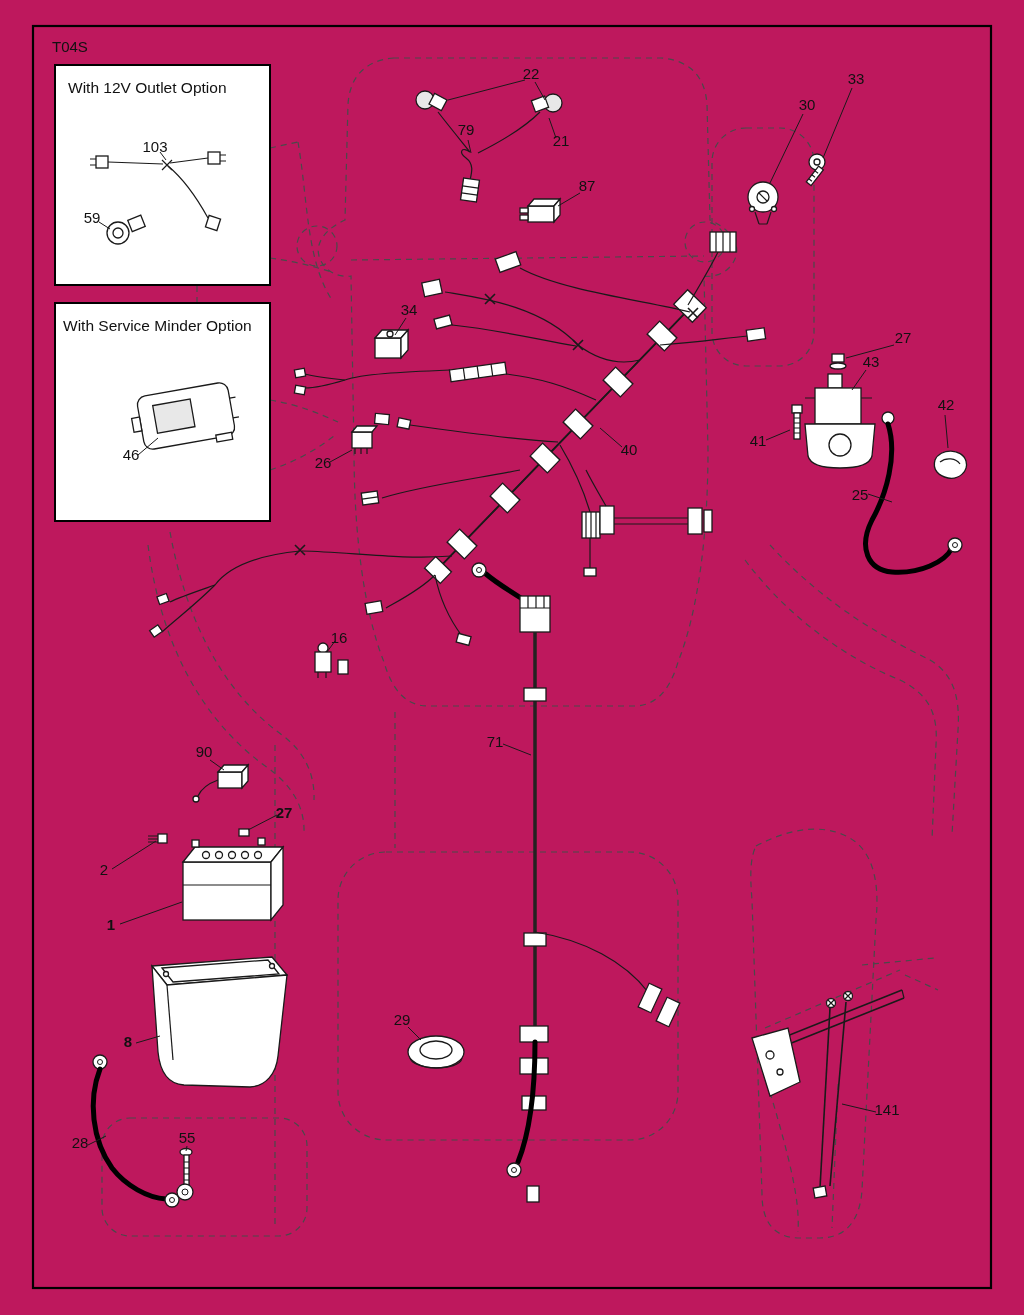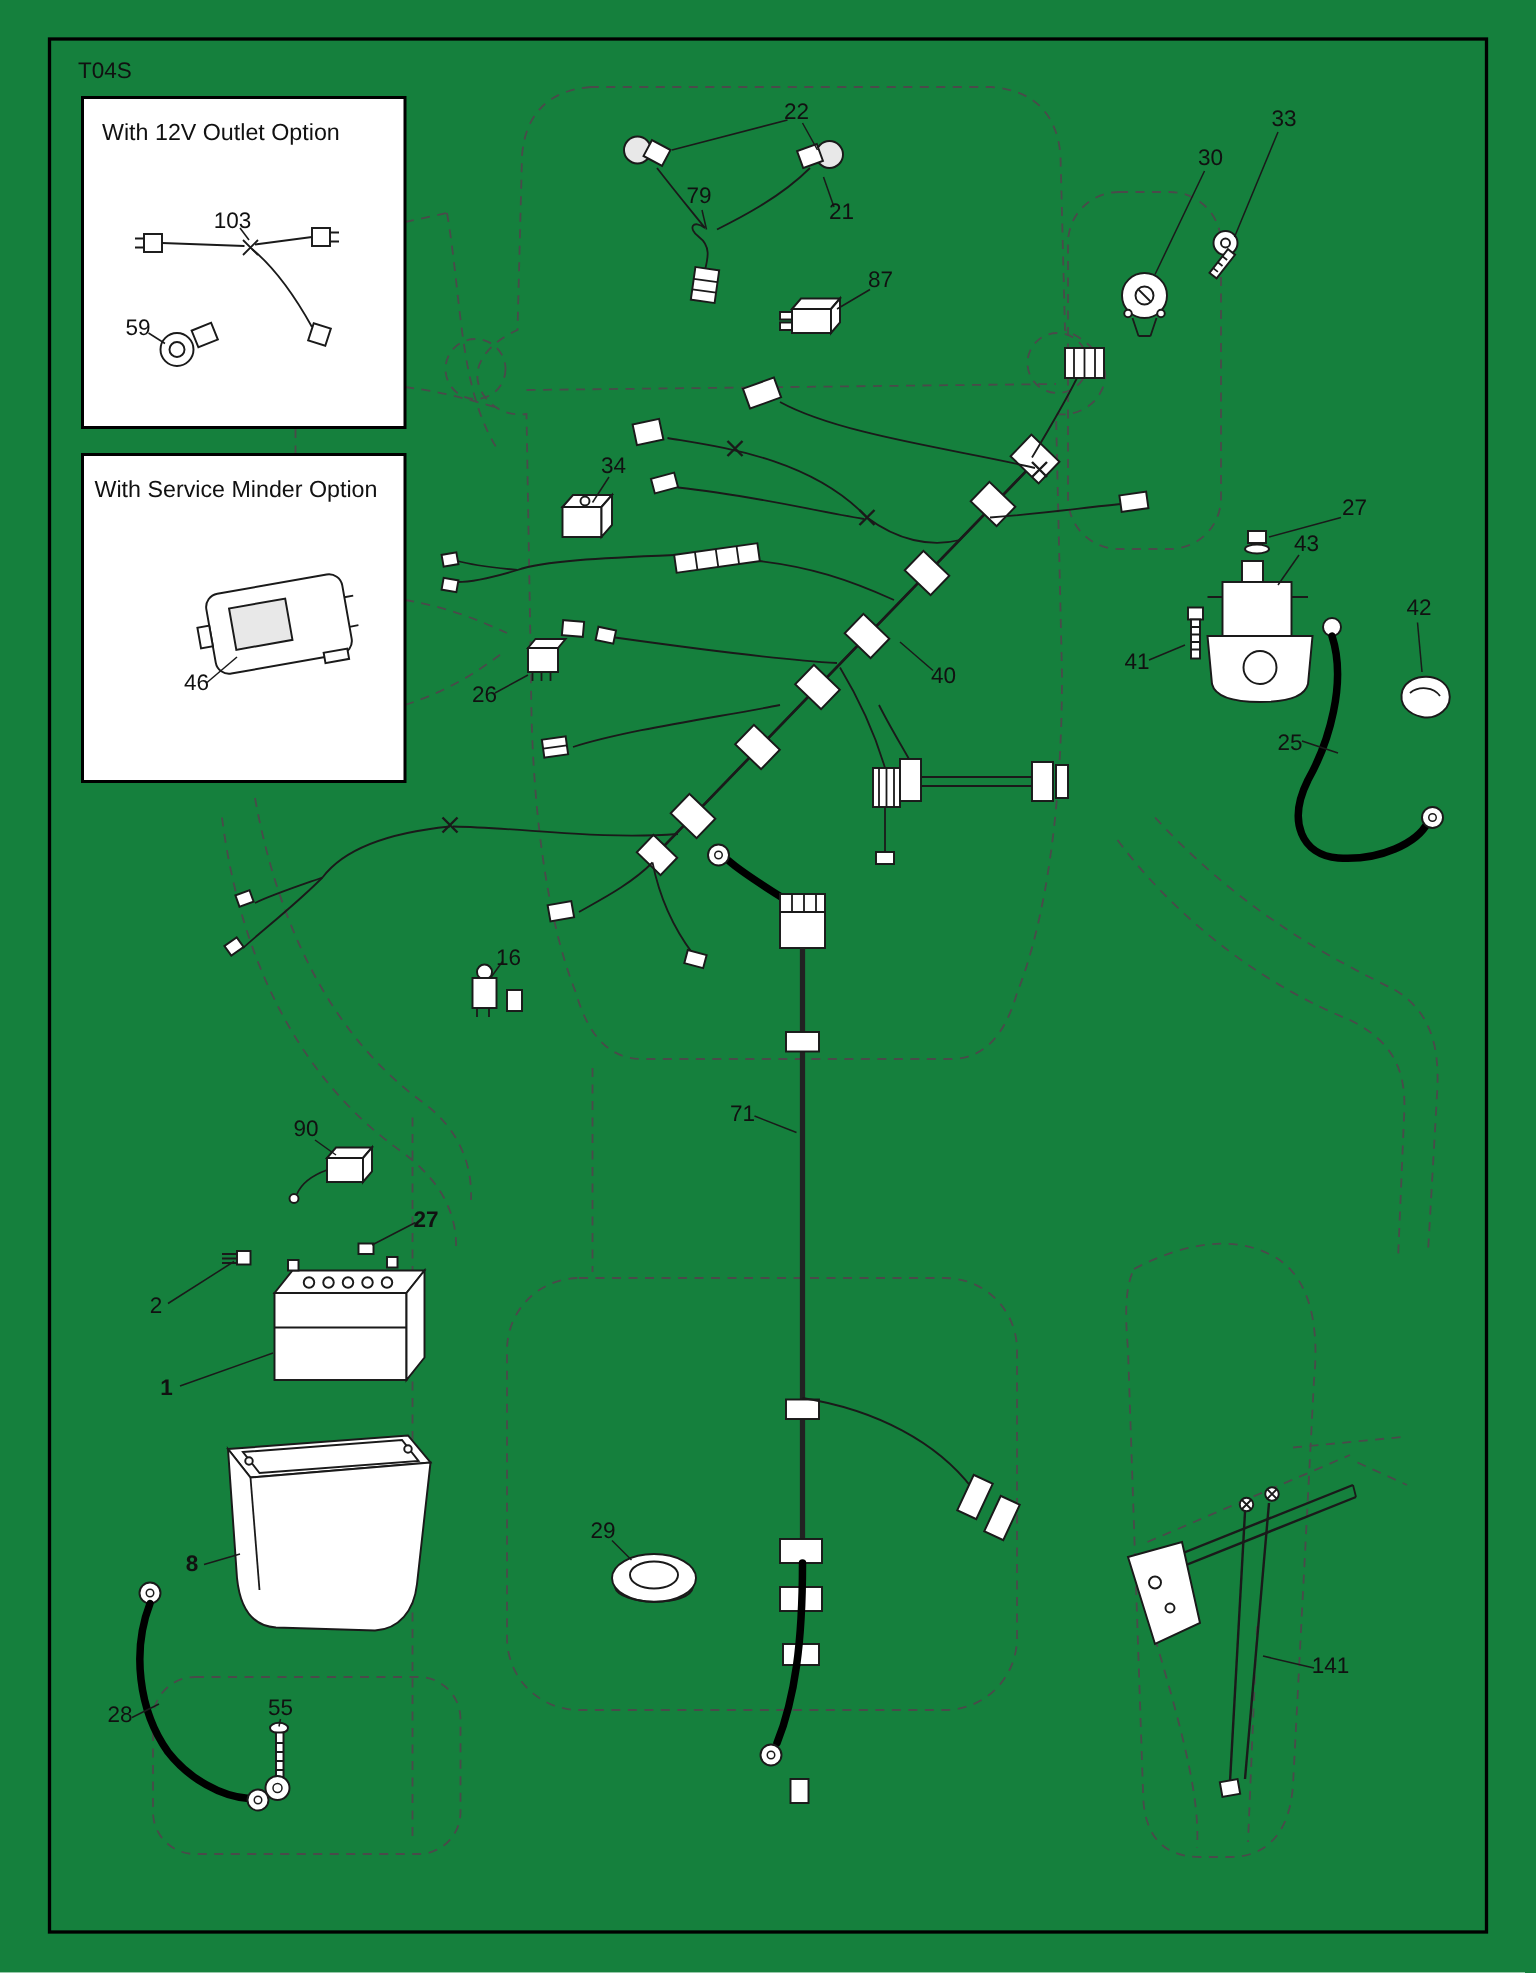--- a/index.html
+++ b/index.html
@@ -1,16 +1,16 @@
 <!DOCTYPE html>
 <html><head>
 <meta charset="utf-8">
 <style>
   html,body{margin:0;padding:0;background:#ffffff;}
-  .page{position:relative;width:1024px;height:1315px;background:#15803d;overflow:hidden;
+  .page{position:relative;width:1024px;height:1315px;background:#be185d;overflow:hidden;
         font-family:"Liberation Sans",sans-serif;}
   svg{position:absolute;left:0;top:0;}
   text{font-family:"Liberation Sans",sans-serif;font-size:15px;fill:#111;}
   text.bold{font-weight:bold;}
   text.title{font-size:15.5px;}
   .thin{stroke:#1a1a1a;stroke-width:1.2;fill:none;}
   .med{stroke:#1a1a1a;stroke-width:1.6;fill:none;}
   .part{stroke:#1a1a1a;stroke-width:1.3;fill:#ffffff;}
   .dk{stroke:#1a1a1a;stroke-width:1.3;fill:#e8e8e8;}
   .cable{stroke:#000;stroke-width:5;fill:none;stroke-linecap:round;}

